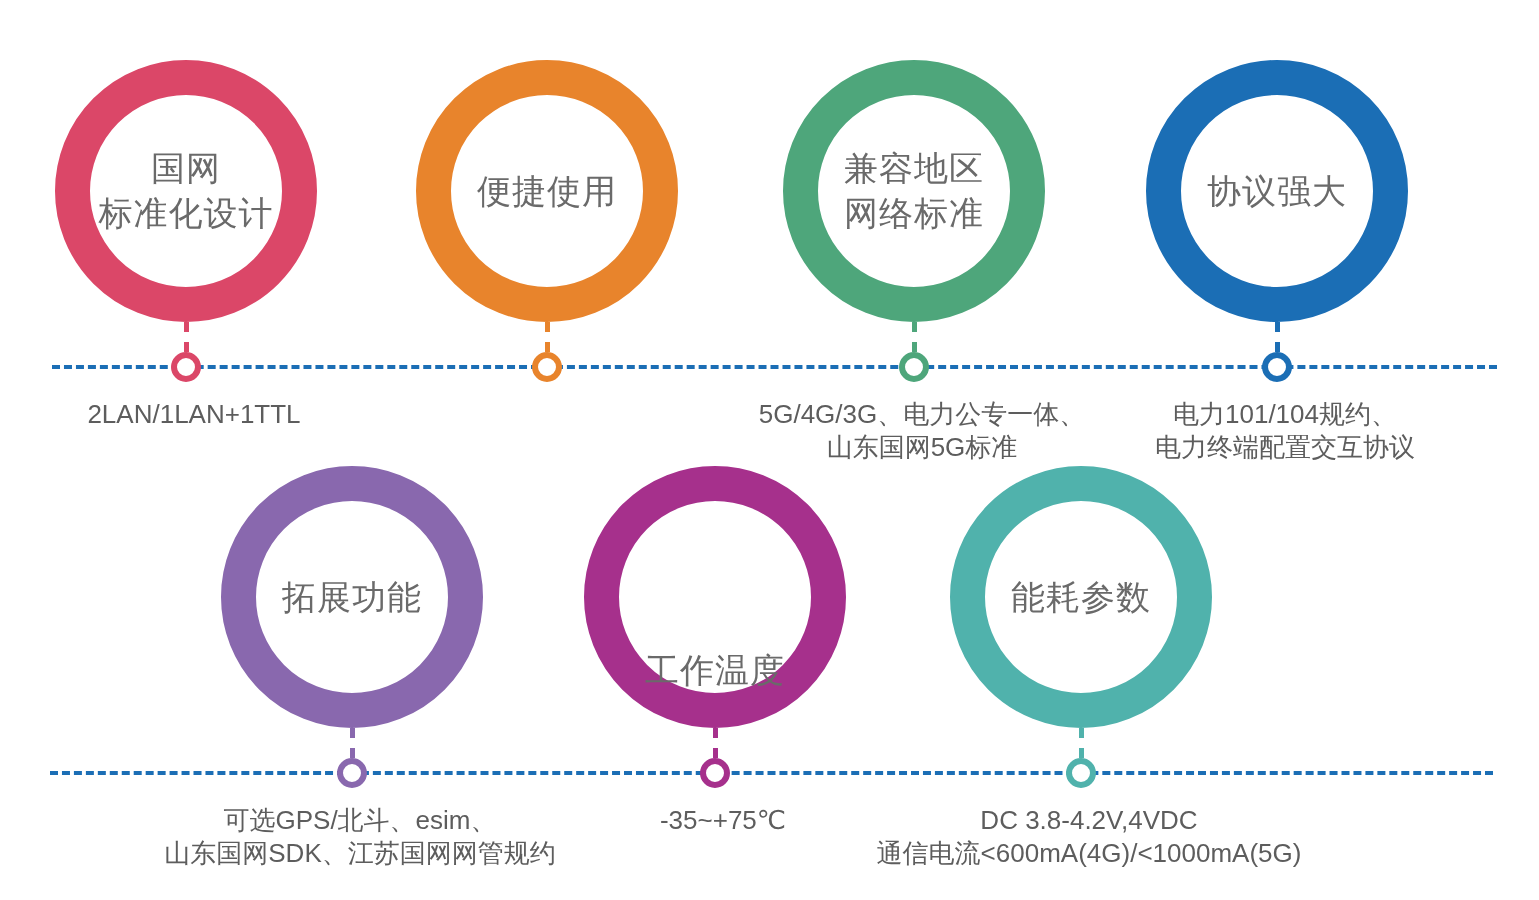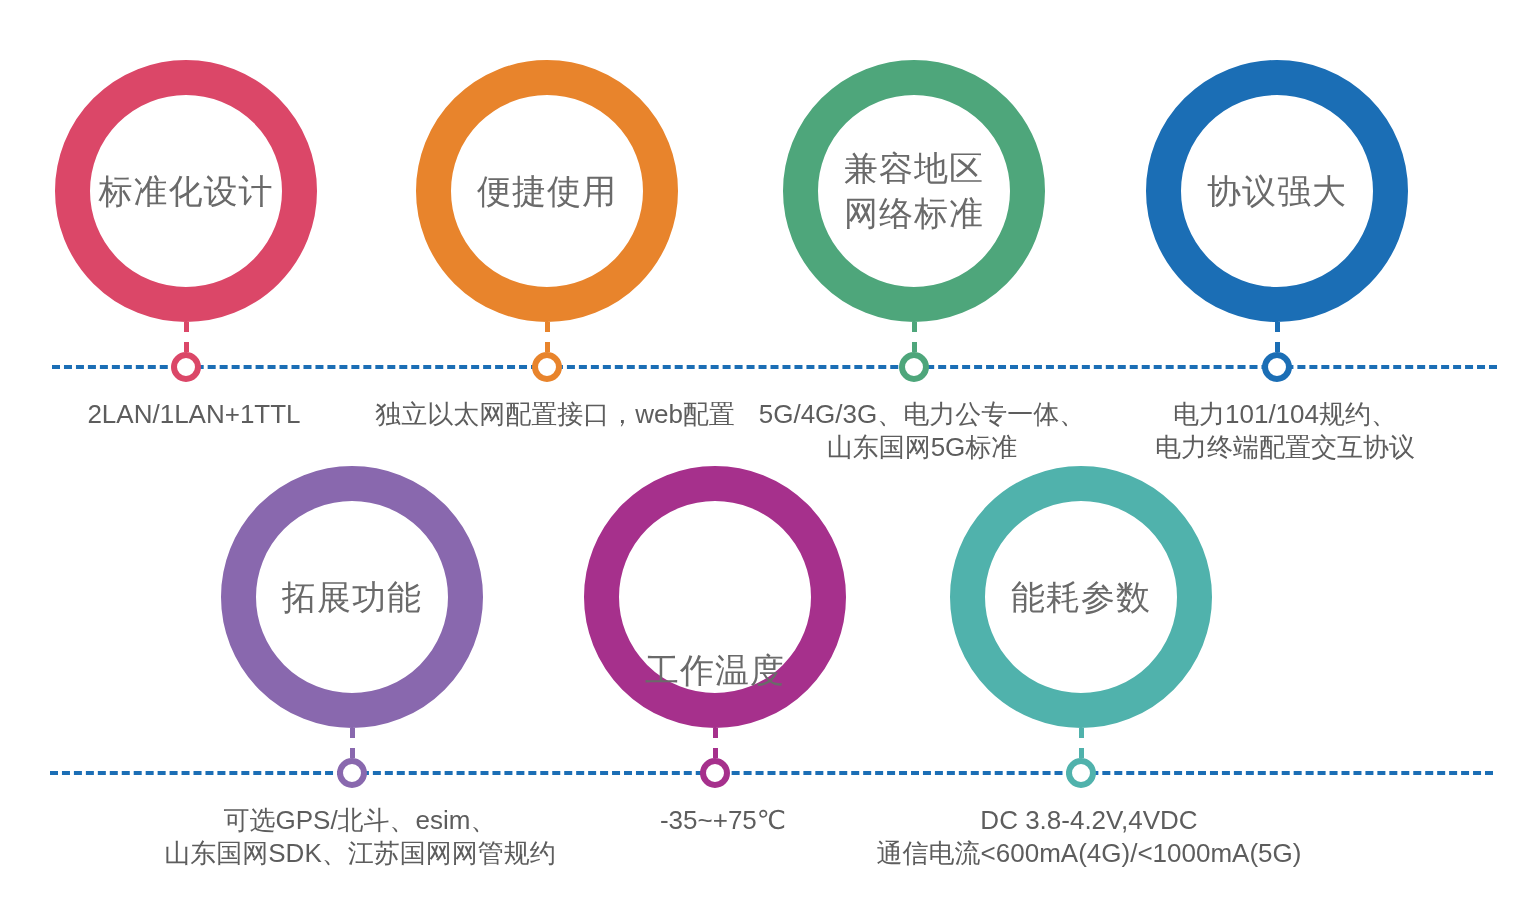--- a/index.html
+++ b/index.html
@@ -70,44 +70,41 @@
 <body>
 
 <div class="canvas">
 
   <div class="timeline" style="left: 52px; top: 365px; width: 1445px; color: rgb(27, 110, 181);"></div>
   <div class="timeline" style="left: 50px; top: 771px; width: 1443px; color: rgb(27, 110, 181);"></div>
 
   <div class="feature" style="left:4px;top:60px;">
     <div class="ring" style="color: rgb(219, 71, 104);">
       <div class="title">
+        <span class="line">国网</span>
         <span class="line">标准化设计</span>
       </div>
     </div>
     <div class="stem" style="color: rgb(219, 71, 104);"></div>
     <div class="marker" style="color: rgb(219, 71, 104);"></div>
     <div class="caption">
       <span class="line">2LAN/1LAN+1TTL</span>
 
     </div>
   </div>
 
   <div class="feature" style="left:365px;top:60px;">
     <div class="ring" style="color: rgb(232, 132, 44);">
       <div class="title">
         <span class="line">便捷使用</span>
 
       </div>
     </div>
     <div class="stem" style="color: rgb(232, 132, 44);"></div>
     <div class="marker" style="color: rgb(232, 132, 44);"></div>
-    <div class="caption">
-      <span class="line">独立以太网配置接口，web配置</span>
-
-    </div>
   </div>
 
   <div class="feature" style="left:732px;top:60px;">
     <div class="ring" style="color: rgb(78, 166, 123); align-items: center;">
       <div class="title">
         <span class="line">兼容地区</span>
         <span class="line">网络标准</span>
       </div>
     </div>
     <div class="stem" style="color: rgb(78, 166, 123);"></div>

